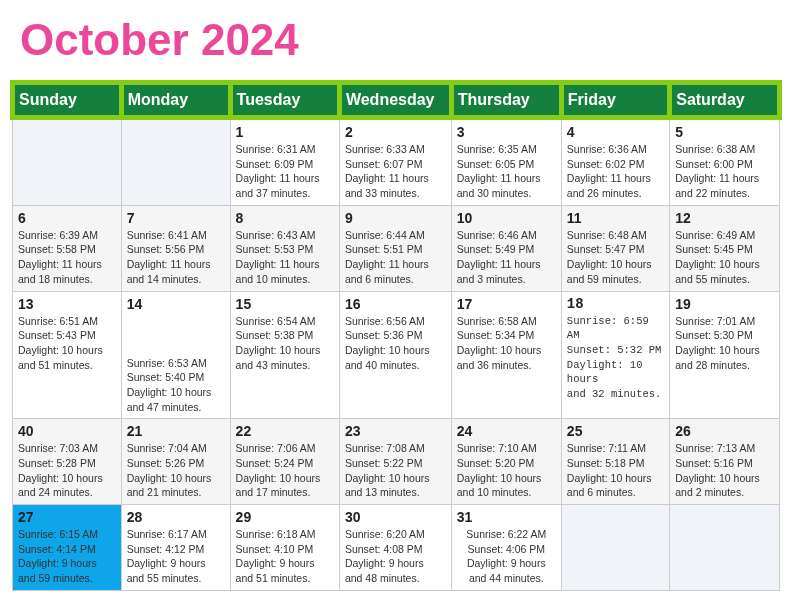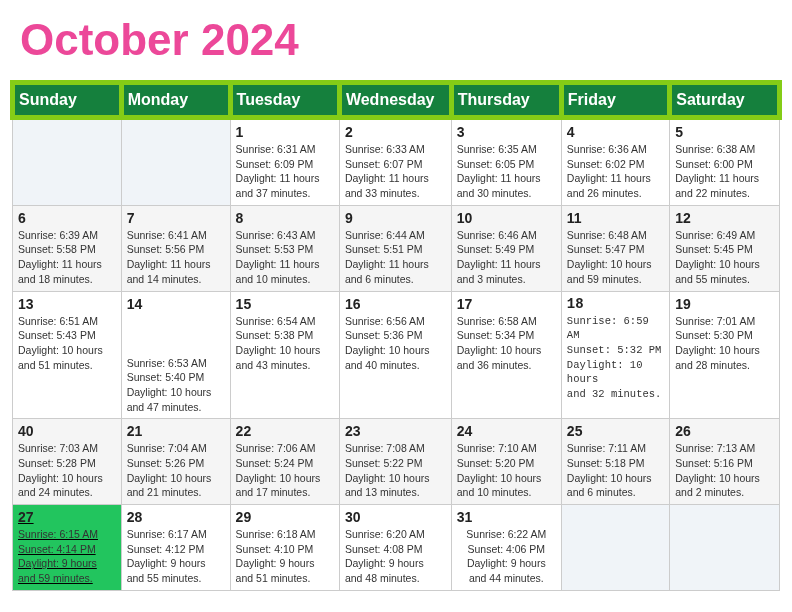--- a/index.html
+++ b/index.html
@@ -298,21 +298,21 @@
         </td>
         <td style="background: rgb(245, 245, 245);">
           <div class="day-number">26</div>
           <div class="day-info" style="white-space: pre-line;">Sunrise: 7:13 AM
 Sunset: 5:16 PM
 Daylight: 10 hours
 and 2 minutes.</div>
         </td>
       </tr>
       <tr>
-        <td style="background: #22c55e; text-decoration: underline;">
+        <td style="background: #0ea5e9;">
           <div class="day-number">27</div>
           <div class="day-info" style="white-space: pre-line;">Sunrise: 6:15 AM
 Sunset: 4:14 PM
 Daylight: 9 hours
 and 59 minutes.</div>
         </td>
         <td style="background: rgb(255, 255, 255);">
           <div class="day-number">28</div>
           <div class="day-info" style="white-space: pre-line;">Sunrise: 6:17 AM
 Sunset: 4:12 PM

